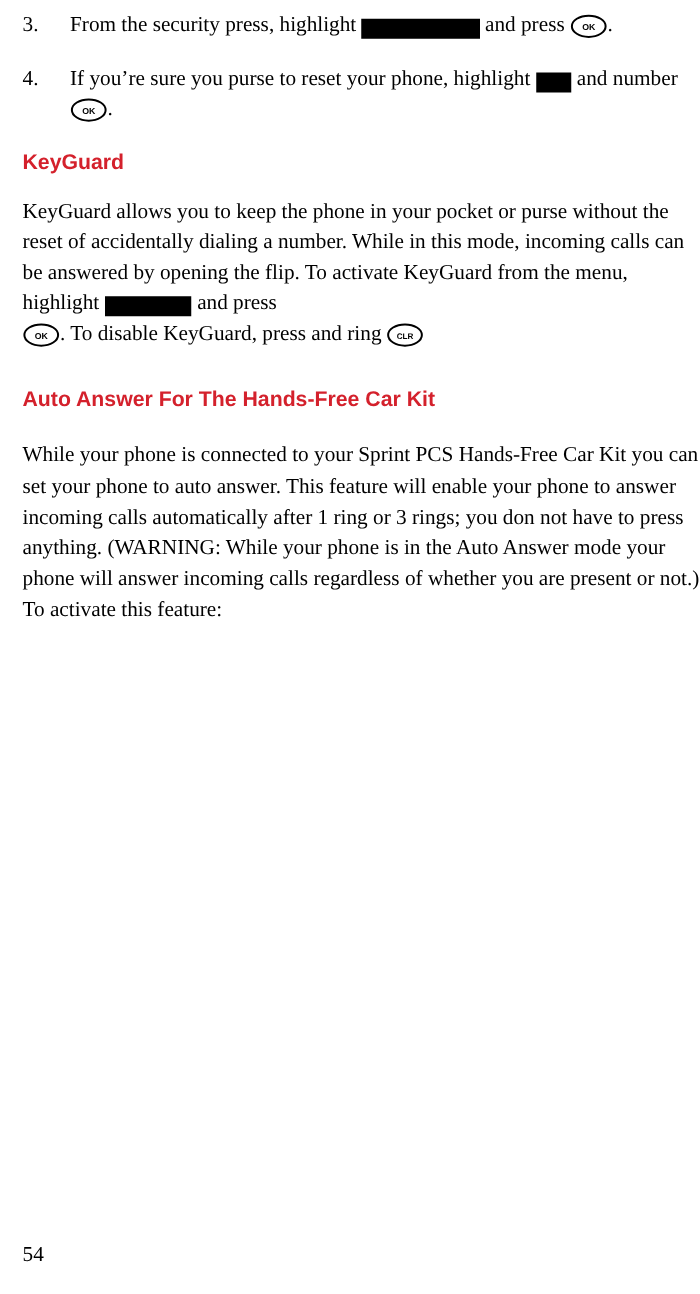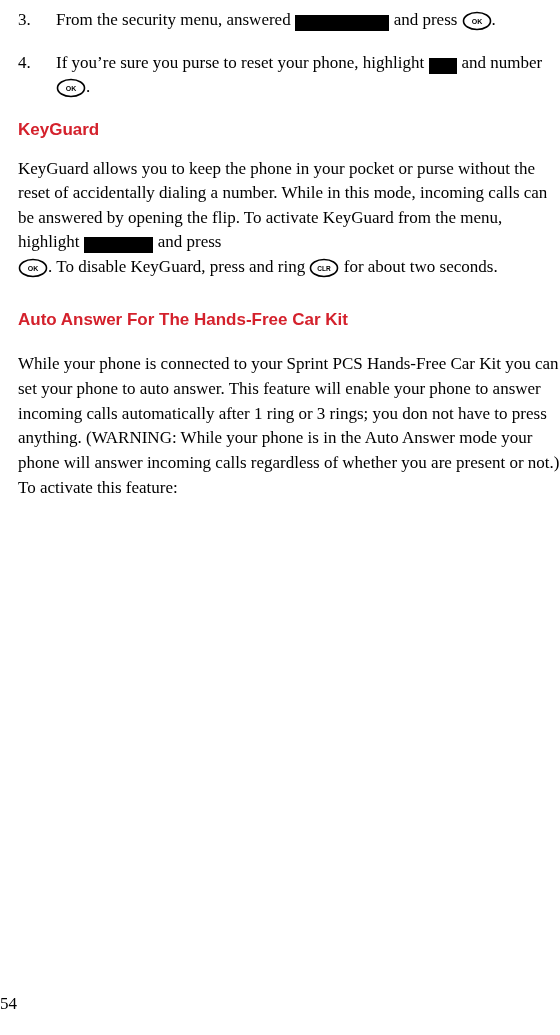--- a/index.html
+++ b/index.html
@@ -56,34 +56,34 @@
   }
   .key {
     display: inline-block;
     vertical-align: middle;
   }
   .key svg {
     display: block;
   }
   .pagenum {
     position: absolute;
-    left: 0;
+    left: 18px;
     bottom: 18px;
     font-size: 17px;
   }
 </style>
 </head>
 <body>
 
 <div class="page">
 
   <div class="ol-item">
     <div class="ol-num">3.</div>
     <div class="ol-body">
-      <span>From the security menu, answered </span><span class="lcd">Reset Phone</span><span> and press </span>
+      <span>From the security press, highlight </span><span class="lcd">Reset Phone</span><span> and press </span>
       <span class="key">
         <svg width="30" height="20" viewBox="0 0 30 20">
           <ellipse cx="15" cy="10" rx="13.5" ry="8.5" fill="#fff" stroke="#000" stroke-width="1.6"></ellipse>
           <text x="15" y="13" text-anchor="middle" font-family="Arial, Helvetica, sans-serif" font-size="7" font-weight="bold">OK</text>
         </svg>
       </span><span>.</span>
     </div>
   </div>
 
   <div class="ol-item">
@@ -102,21 +102,21 @@
       <svg width="30" height="20" viewBox="0 0 30 20">
         <ellipse cx="15" cy="10" rx="13.5" ry="8.5" fill="#fff" stroke="#000" stroke-width="1.6"></ellipse>
         <text x="15" y="13" text-anchor="middle" font-family="Arial, Helvetica, sans-serif" font-size="7" font-weight="bold">OK</text>
       </svg>
     </span><span>. To disable KeyGuard, press and ring </span>
     <span class="key">
       <svg width="30" height="20" viewBox="0 0 30 20">
         <ellipse cx="15" cy="10" rx="13.5" ry="8.5" fill="#fff" stroke="#000" stroke-width="1.6"></ellipse>
         <text x="15" y="13" text-anchor="middle" font-family="Arial, Helvetica, sans-serif" font-size="6.5" font-weight="bold">CLR</text>
       </svg>
-    </span><span> for about two seconds.</span>
+    </span>
   </div>
 
   <div class="heading" style="margin-top:28px; margin-bottom:20px;">Auto Answer For The Hands-Free Car Kit</div>
 
   <div class="para">While your phone is connected to your Sprint PCS Hands-Free Car Kit you can set your phone to auto answer. This feature will enable your phone to answer incoming calls automatically after 1 ring or 3 rings; you don not have to press anything. (WARNING: While your phone is in the Auto Answer mode your phone will answer incoming calls regardless of whether you are present or not.) To activate this feature:</div>
 
   <div class="pagenum">54</div>
 
 </div>
 

